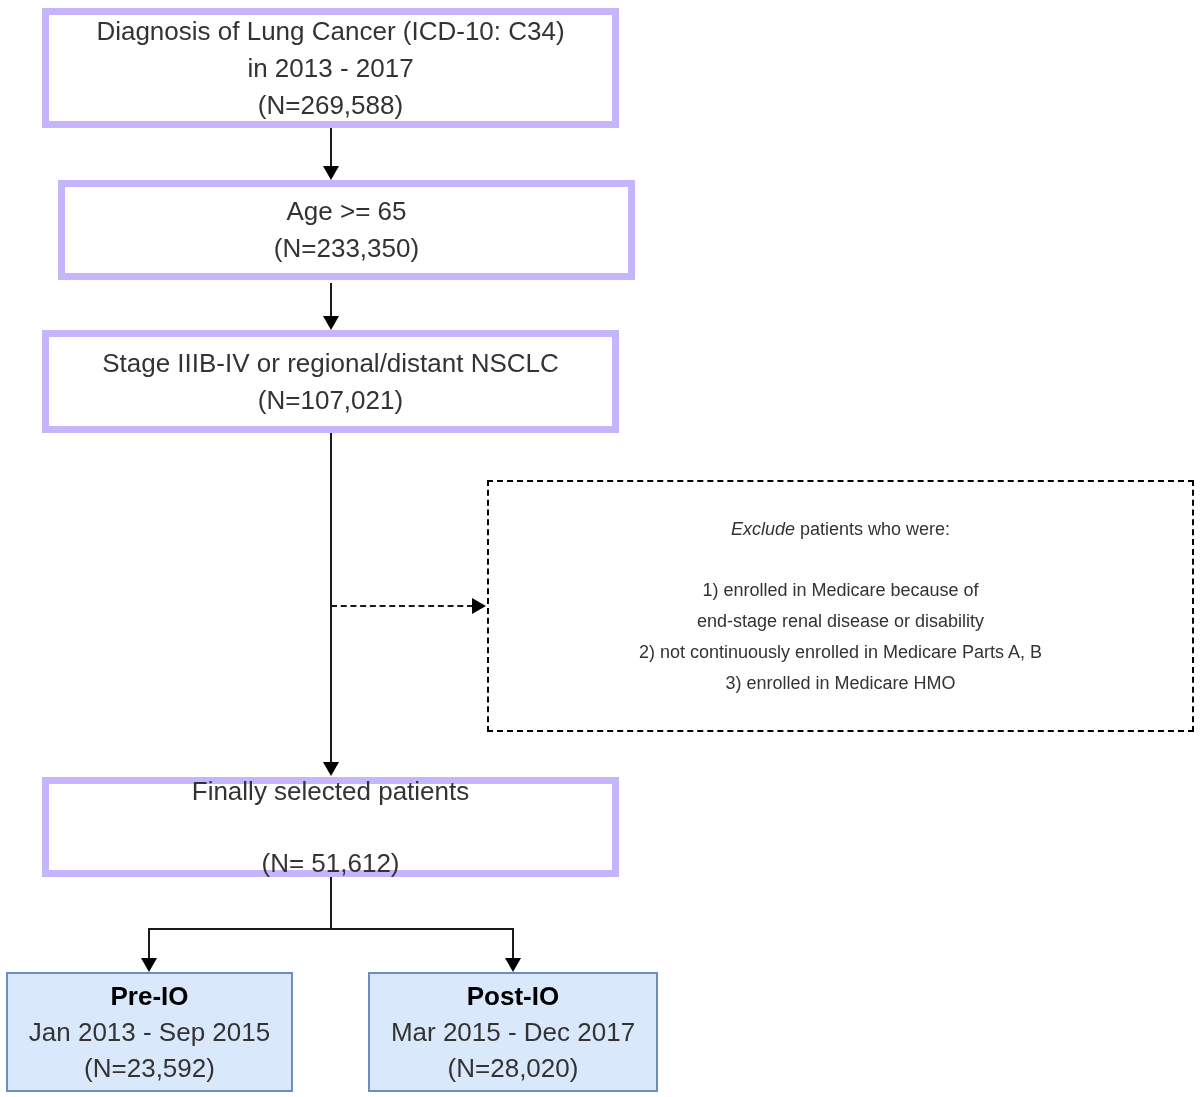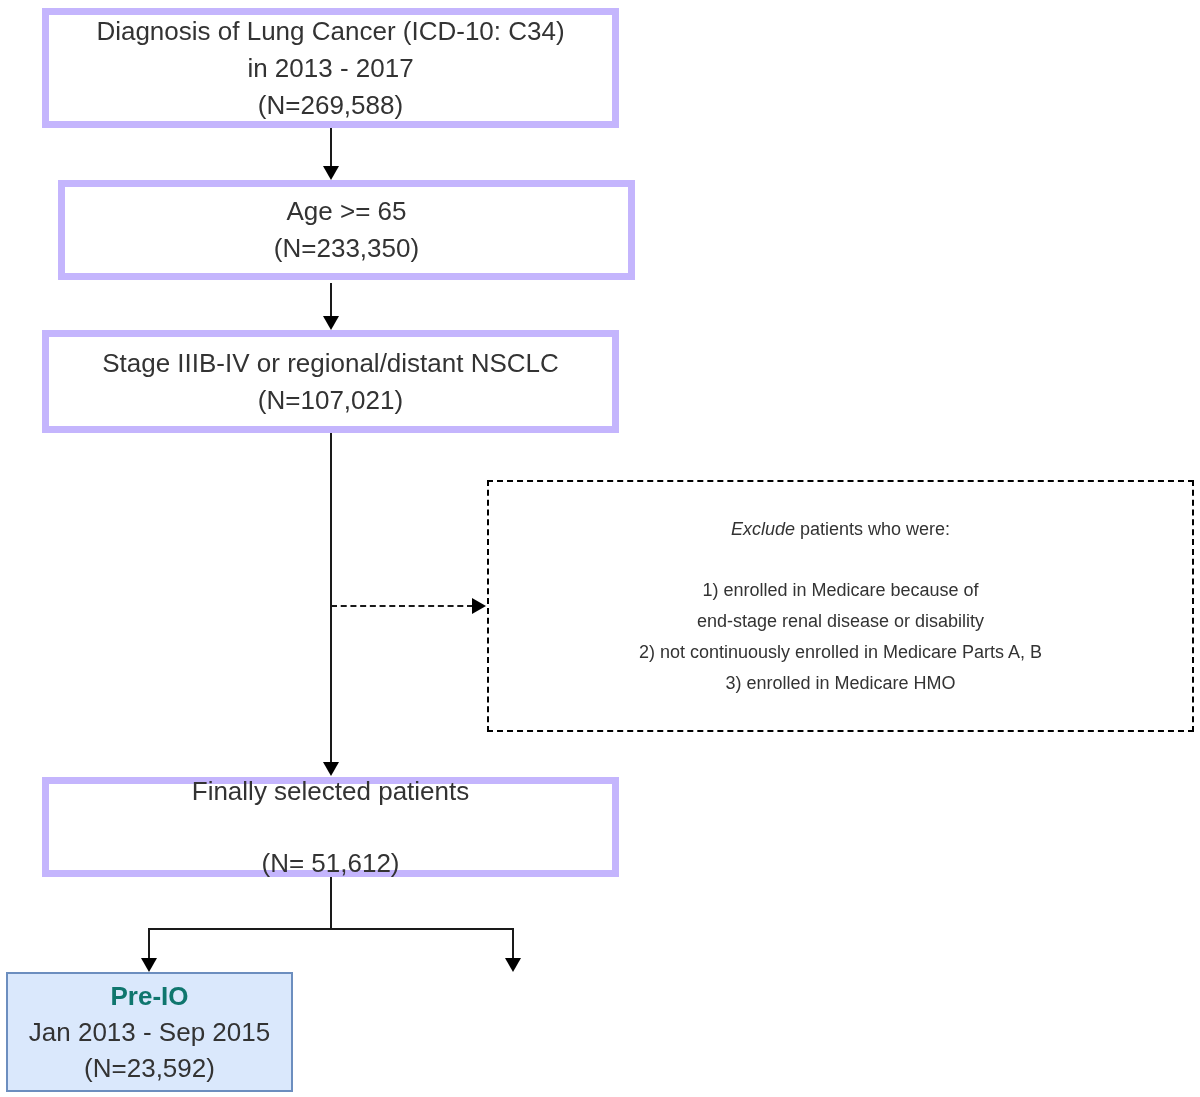--- a/index.html
+++ b/index.html
@@ -29,21 +29,21 @@
     font-size: 26px;
     line-height: 37px;
   }
   .box.cohort {
     background: #dae8fc;
     border: 2px solid #6c8ebf;
     line-height: 36px;
   }
   .cohort-title {
     font-weight: bold;
-    color: #0f766e;
+    color: #000000;
   }
   .excl-box {
     position: absolute;
     box-sizing: border-box;
     border: 2px dashed #000000;
     background: #ffffff;
     display: flex;
     flex-direction: column;
     justify-content: center;
     align-items: center;
@@ -137,14 +137,19 @@
   <div class="arrow-down" style="left:141px; top:958px;"></div>
   <div class="vline" style="left:512px; top:928px; height:32px;"></div>
   <div class="arrow-down" style="left:505px; top:958px;"></div>
 
   <div class="box cohort" style="left:6px; top:972px; width:287px; height:120px;">
     <div class="cohort-title">Pre-IO</div>
     <div>Jan 2013 - Sep 2015</div>
     <div>(N=23,592)</div>
   </div>
 
+  <div class="box cohort" style="left:368px; top:972px; width:290px; height:120px;">
+    <div class="cohort-title">Post-IO</div>
+    <div>Mar 2015 - Dec 2017</div>
+    <div>(N=28,020)</div>
+  </div>
 
 </div>
 
 </body></html>

